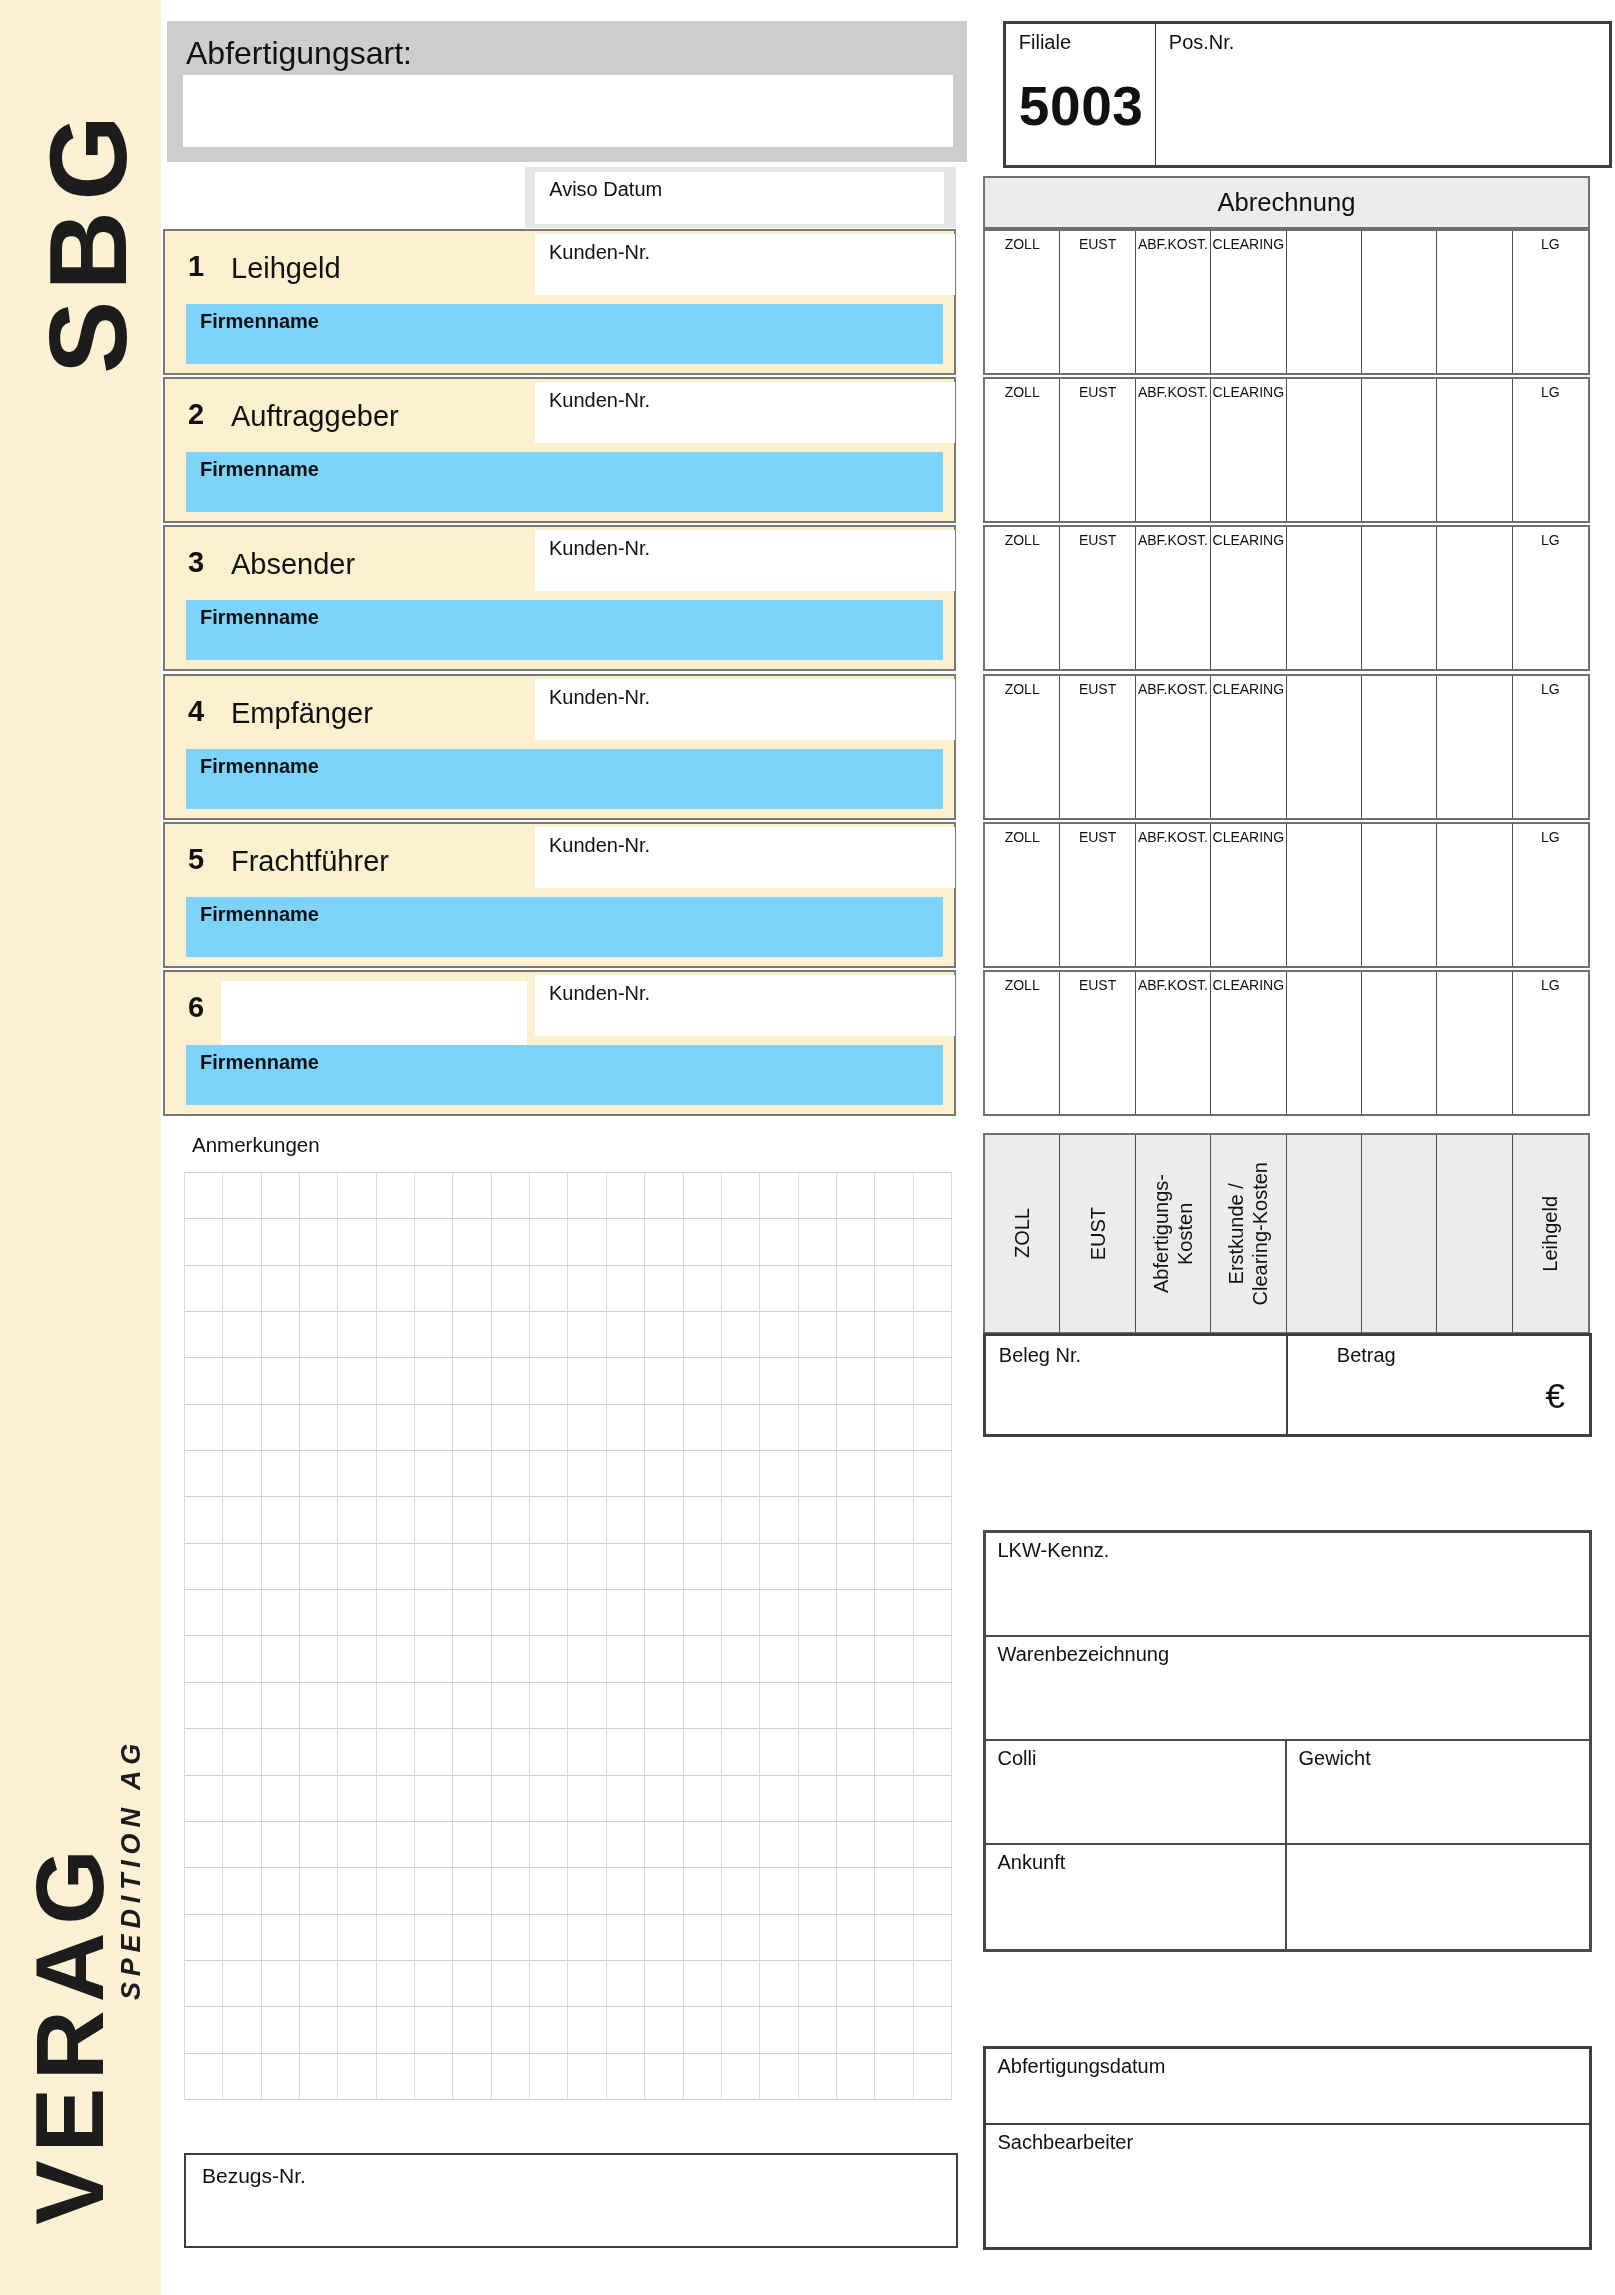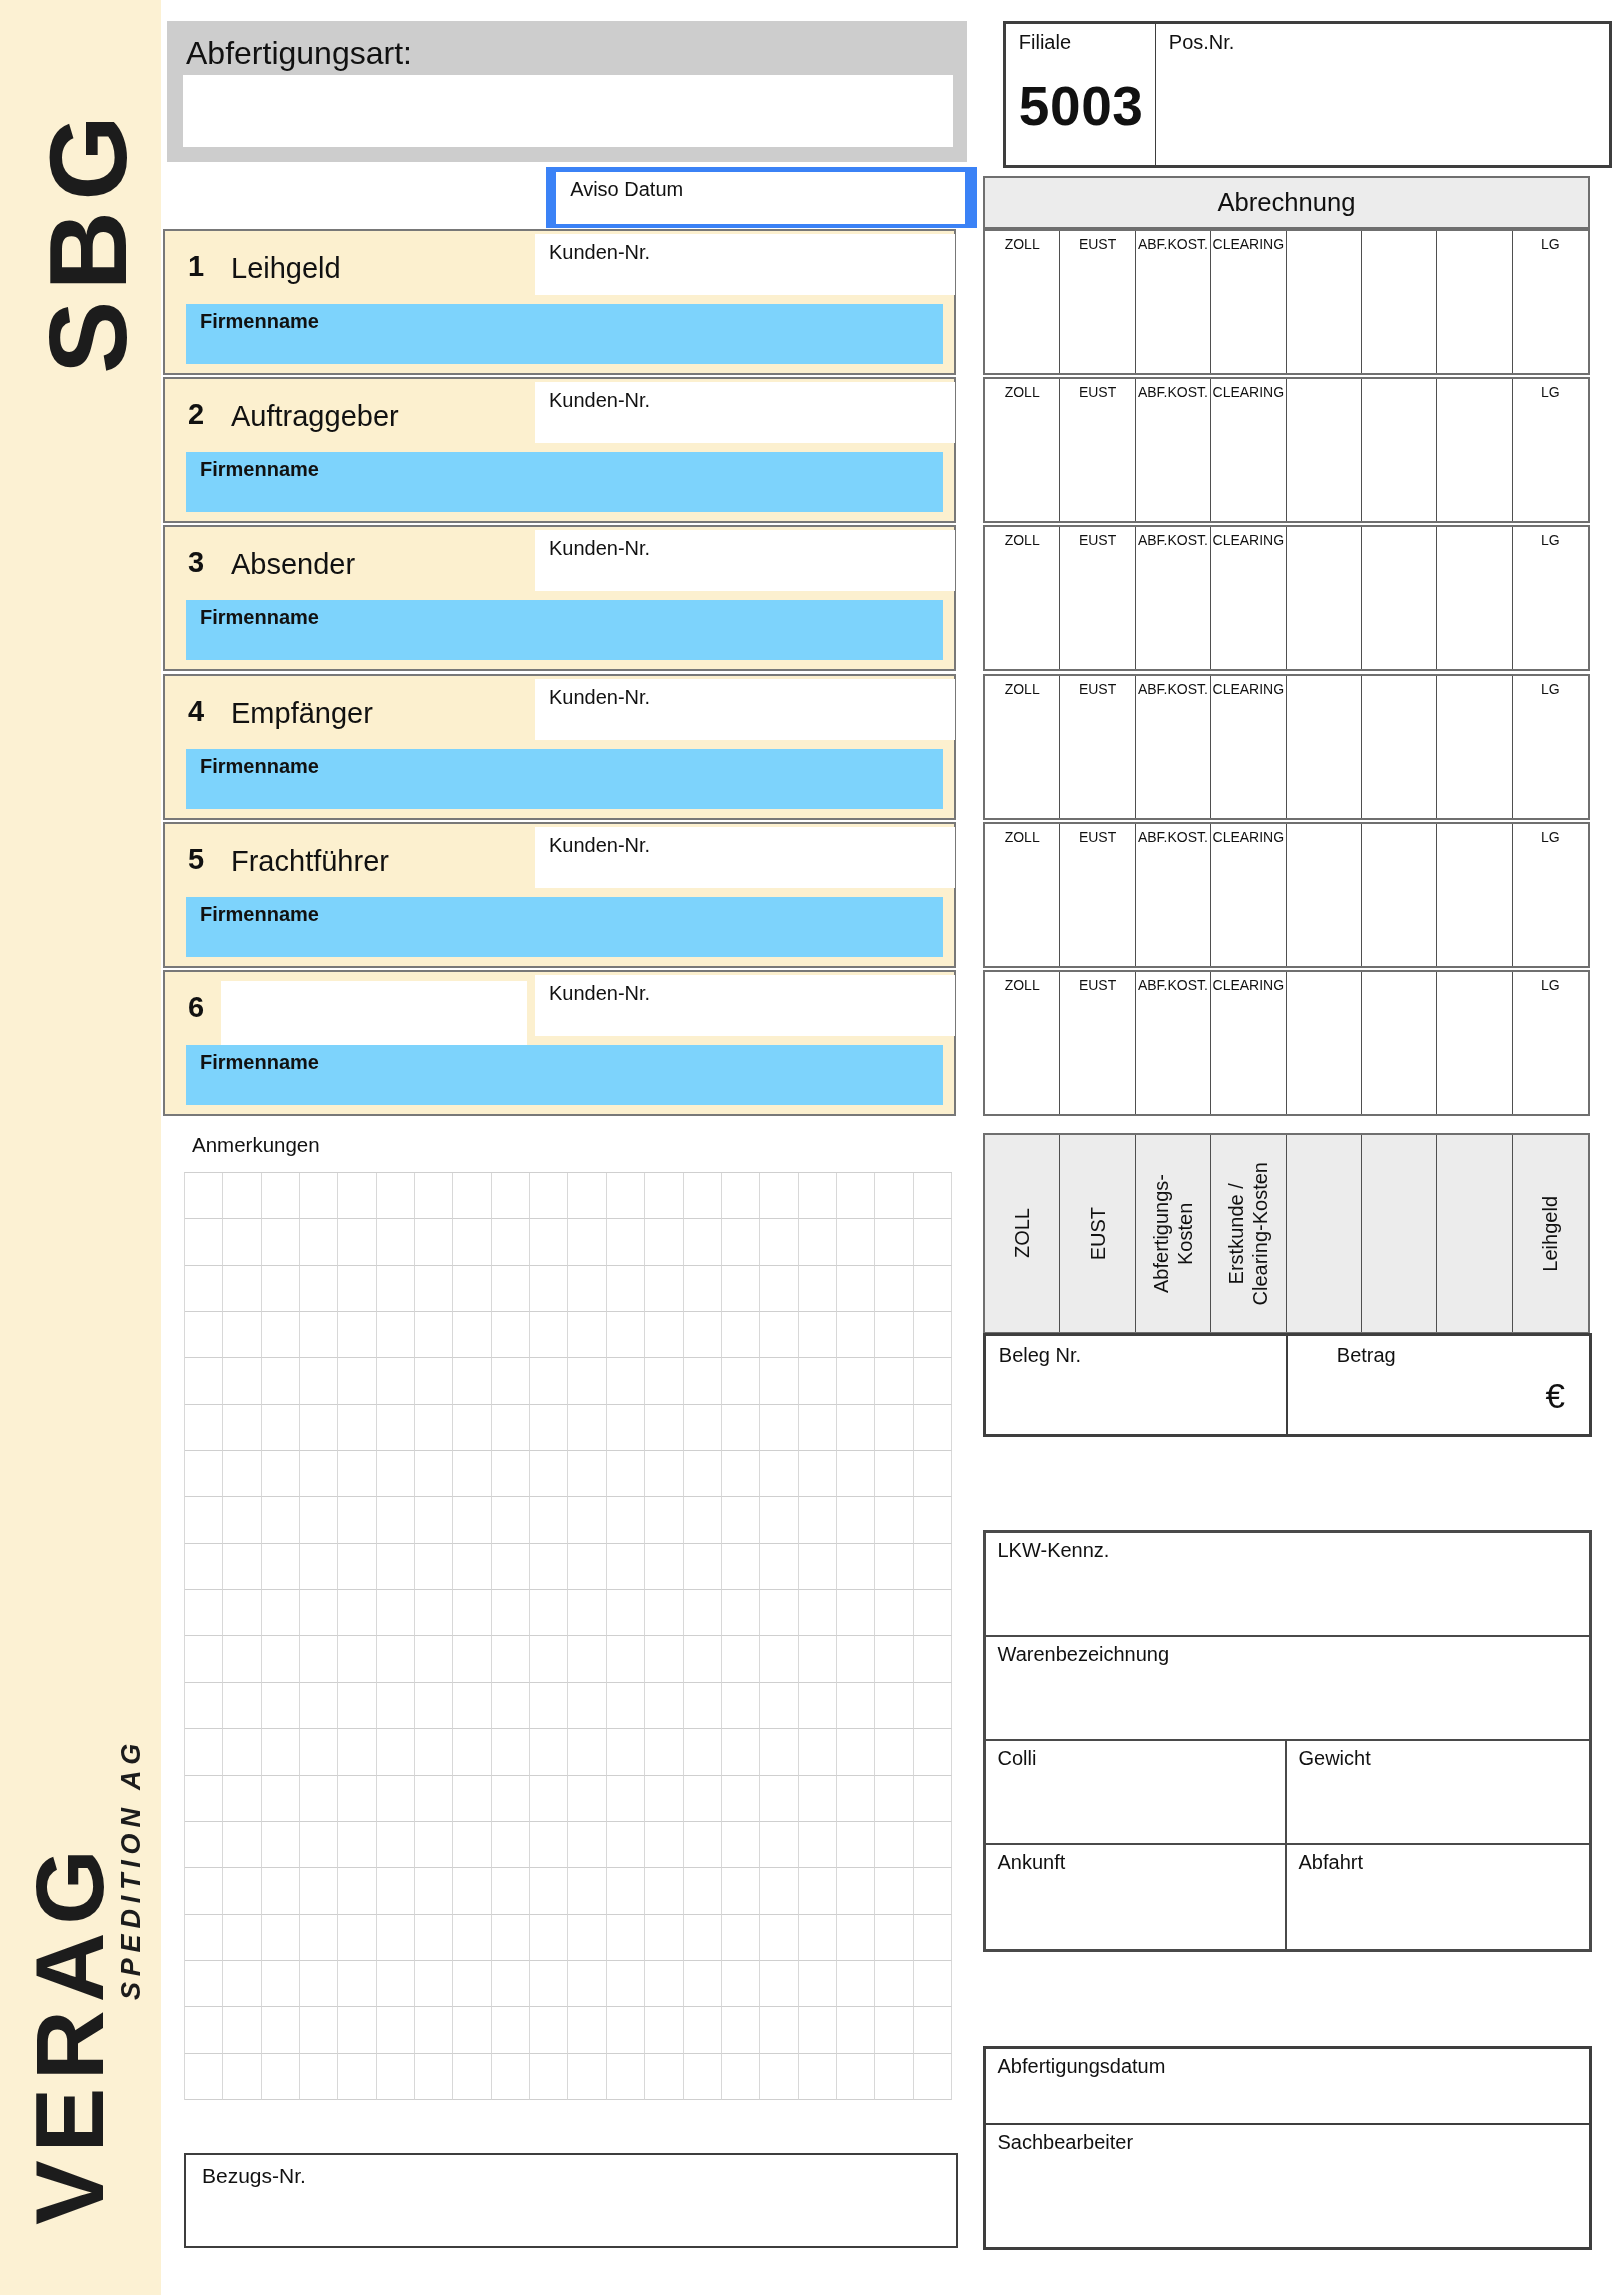--- a/index.html
+++ b/index.html
@@ -40,21 +40,21 @@
   
   .party-row{position:absolute;left:163px;width:789px;height:142px;background:#fcf0cf;border:2.6px solid #787878;}
   .party-num{position:absolute;left:23px;top:19px;font-size:29px;font-weight:800;}
   .party-label{position:absolute;left:66px;top:20.5px;font-size:29px;}
   .party-kunden{position:absolute;left:370px;top:3.2px;width:409px;height:61px;background:#fff;padding-left:11px;}
   .party-kunden .lbl,.party-firma .lbl,.aviso-inner .lbl{position:absolute;left:14px;top:6.4px;font-size:20px;}
   .party-firma{position:absolute;left:21px;top:73px;width:757px;height:60px;background:#7dd3fc;font-weight:bold;}
   .party-namebox{position:absolute;left:56px;top:9px;width:306px;height:64px;background:#fff;}
 
   
-  .aviso-wrap{left:525px;top:167px;width:431px;height:61px;background:#3b82f6;margin-left:21px;}
+  .aviso-wrap{left:525px;top:167px;width:431px;height:61px;background:#e5e5e5;}
   .aviso-inner{position:absolute;left:10.2px;top:5.1px;width:409px;height:52px;background:#fff;}
 
   
   .anm-label{left:192px;top:1133px;font-size:20.5px;}
   .anm-grid{left:184px;top:1172px;width:767px;height:927px;display:grid;
     grid-template-columns:repeat(20,1fr);grid-template-rows:repeat(20,1fr);
     border-top:1.9px solid #cfcfcf;border-left:1.3px solid #d8d8d8;background:#fff;}
   .anm-cell{border-right:1.3px solid #d8d8d8;border-bottom:1.9px solid #cfcfcf;}
 
   
@@ -706,23 +706,20 @@
         <div class="cargo-lbl">Colli</div>
       </div>
       <div class="cargo-half2">
         <div class="cargo-lbl">Gewicht</div>
       </div>
     </div>
     <div class="cargo-row">
       <div class="cargo-half">
         <div class="cargo-lbl">Ankunft</div>
       </div>
-      <div class="cargo-half2">
-        <div class="cargo-lbl">Abfahrt</div>
-      </div>
     </div>
   </div>
 
   <div class="abs dispatch-box">
     <div class="dispatch-row1">
       <div class="cargo-lbl">Abfertigungsdatum</div>
     </div>
     <div class="dispatch-row2">
       <div class="cargo-lbl">Sachbearbeiter</div>
     </div>

